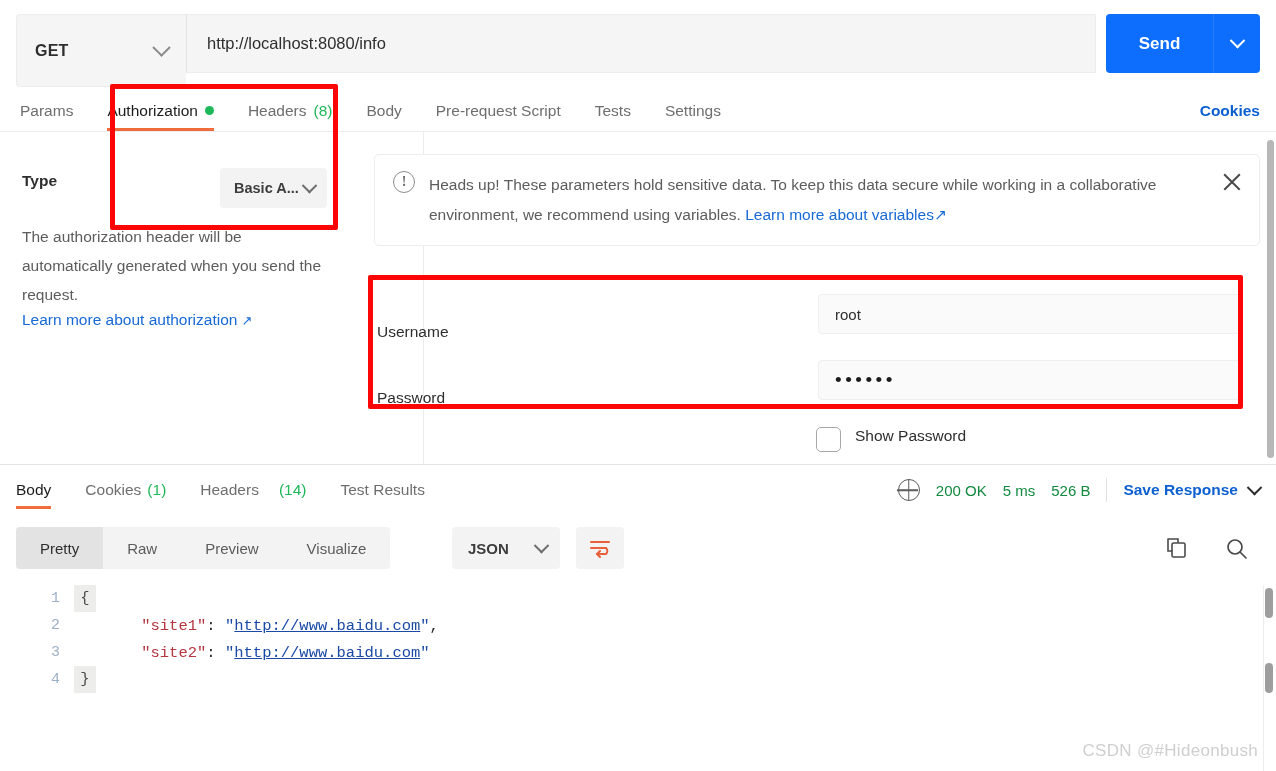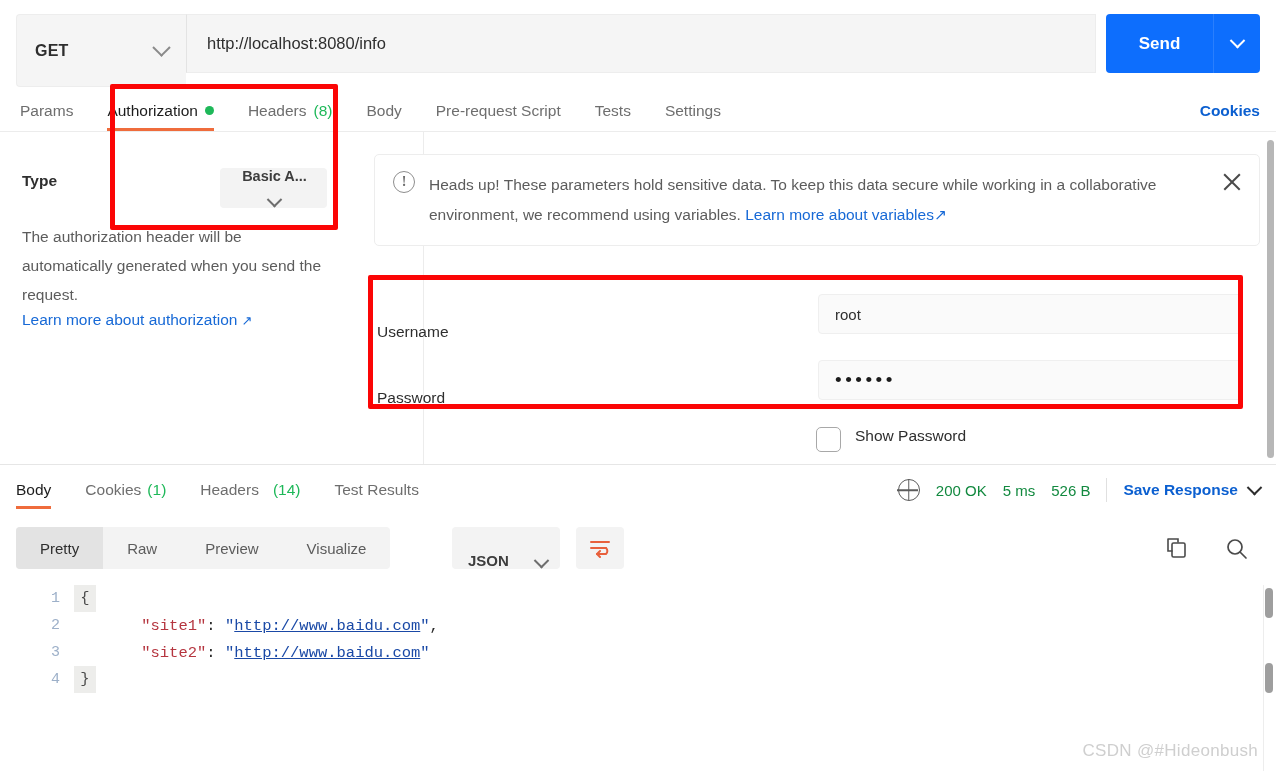--- a/index.html
+++ b/index.html
@@ -107,21 +107,21 @@
     border-right: 1px solid #ececec;
     padding: 28px 22px 0 22px;
   }
   .type-row { display: flex; align-items: center; height: 42px; }
   .type-label { font-size: 15.5px; font-weight: bold; color: #2e2e2e; }
   .type-select {
     position: absolute; left: 220px; top: 168px;
     width: 107px; height: 40px;
     background: #f3f3f3; border-radius: 4px;
     display: flex; align-items: center; justify-content: space-between;
-    padding: 0 12px 0 14px; cursor: pointer; flex-direction: column;
+    padding: 0 12px 0 14px; cursor: pointer;
   }
   .type-select-text { font-size: 14.5px; font-weight: bold; color: #3d3d3d; }
   .chev-sm {
     width: 11px; height: 11px;
     border-right: 2px solid #6e6e6e; border-bottom: 2px solid #6e6e6e;
     transform: rotate(45deg) translate(-2px,-2px);
   }
   .auth-desc {
     margin-top: 20px;
     font-size: 15.5px; line-height: 29px; color: #5c5c5c; max-width: 305px;
@@ -257,21 +257,21 @@
     display: flex; align-items: stretch; overflow: hidden;
   }
   .fmt-item {
     display: flex; align-items: center; padding: 0 24px;
     font-size: 15px; color: #5c5c5c; cursor: pointer;
   }
   .fmt-item.active { background: #e3e3e3; color: #2e2e2e; }
   .lang-seg {
     position: absolute; left: 452px; top: 527px;
     width: 108px; height: 42px; background: #f3f3f3; border-radius: 4px;
-    display: flex; align-items: flex-end; justify-content: space-between;
+    display: flex; align-items: center; justify-content: space-between;
     padding: 0 13px 0 16px; cursor: pointer;
   }
   .lang-text { font-size: 15px; font-weight: bold; color: #3d3d3d; }
   .wrap-btn {
     position: absolute; left: 576px; top: 527px;
     width: 48px; height: 42px; background: #f3f3f3; border-radius: 4px;
     display: flex; align-items: center; justify-content: center; cursor: pointer;
   }
   .copy-btn {
     position: absolute; left: 1164px; top: 536px;
@@ -433,21 +433,21 @@
   <div class="resp-tabs">
     <div class="rsptab active">
       <span>Body</span>
     </div>
     <div class="rsptab">
       <span>Cookies</span>
       <span class="count-green" style="margin-left:6px">(1)</span>
     </div>
     <div class="rsptab">
       <span>Headers</span>
-      <span class="count-green" style="margin-left:14px">(14)</span>
+      <span class="count-green" style="margin-left:20px">(14)</span>
     </div>
     <div class="rsptab">
       <span>Test Results</span>
     </div>
   </div>
 
   <div class="resp-meta">
     <span class="globe"></span>
     <span class="meta-green">200 OK</span>
     <span class="meta-green">5 ms</span>

